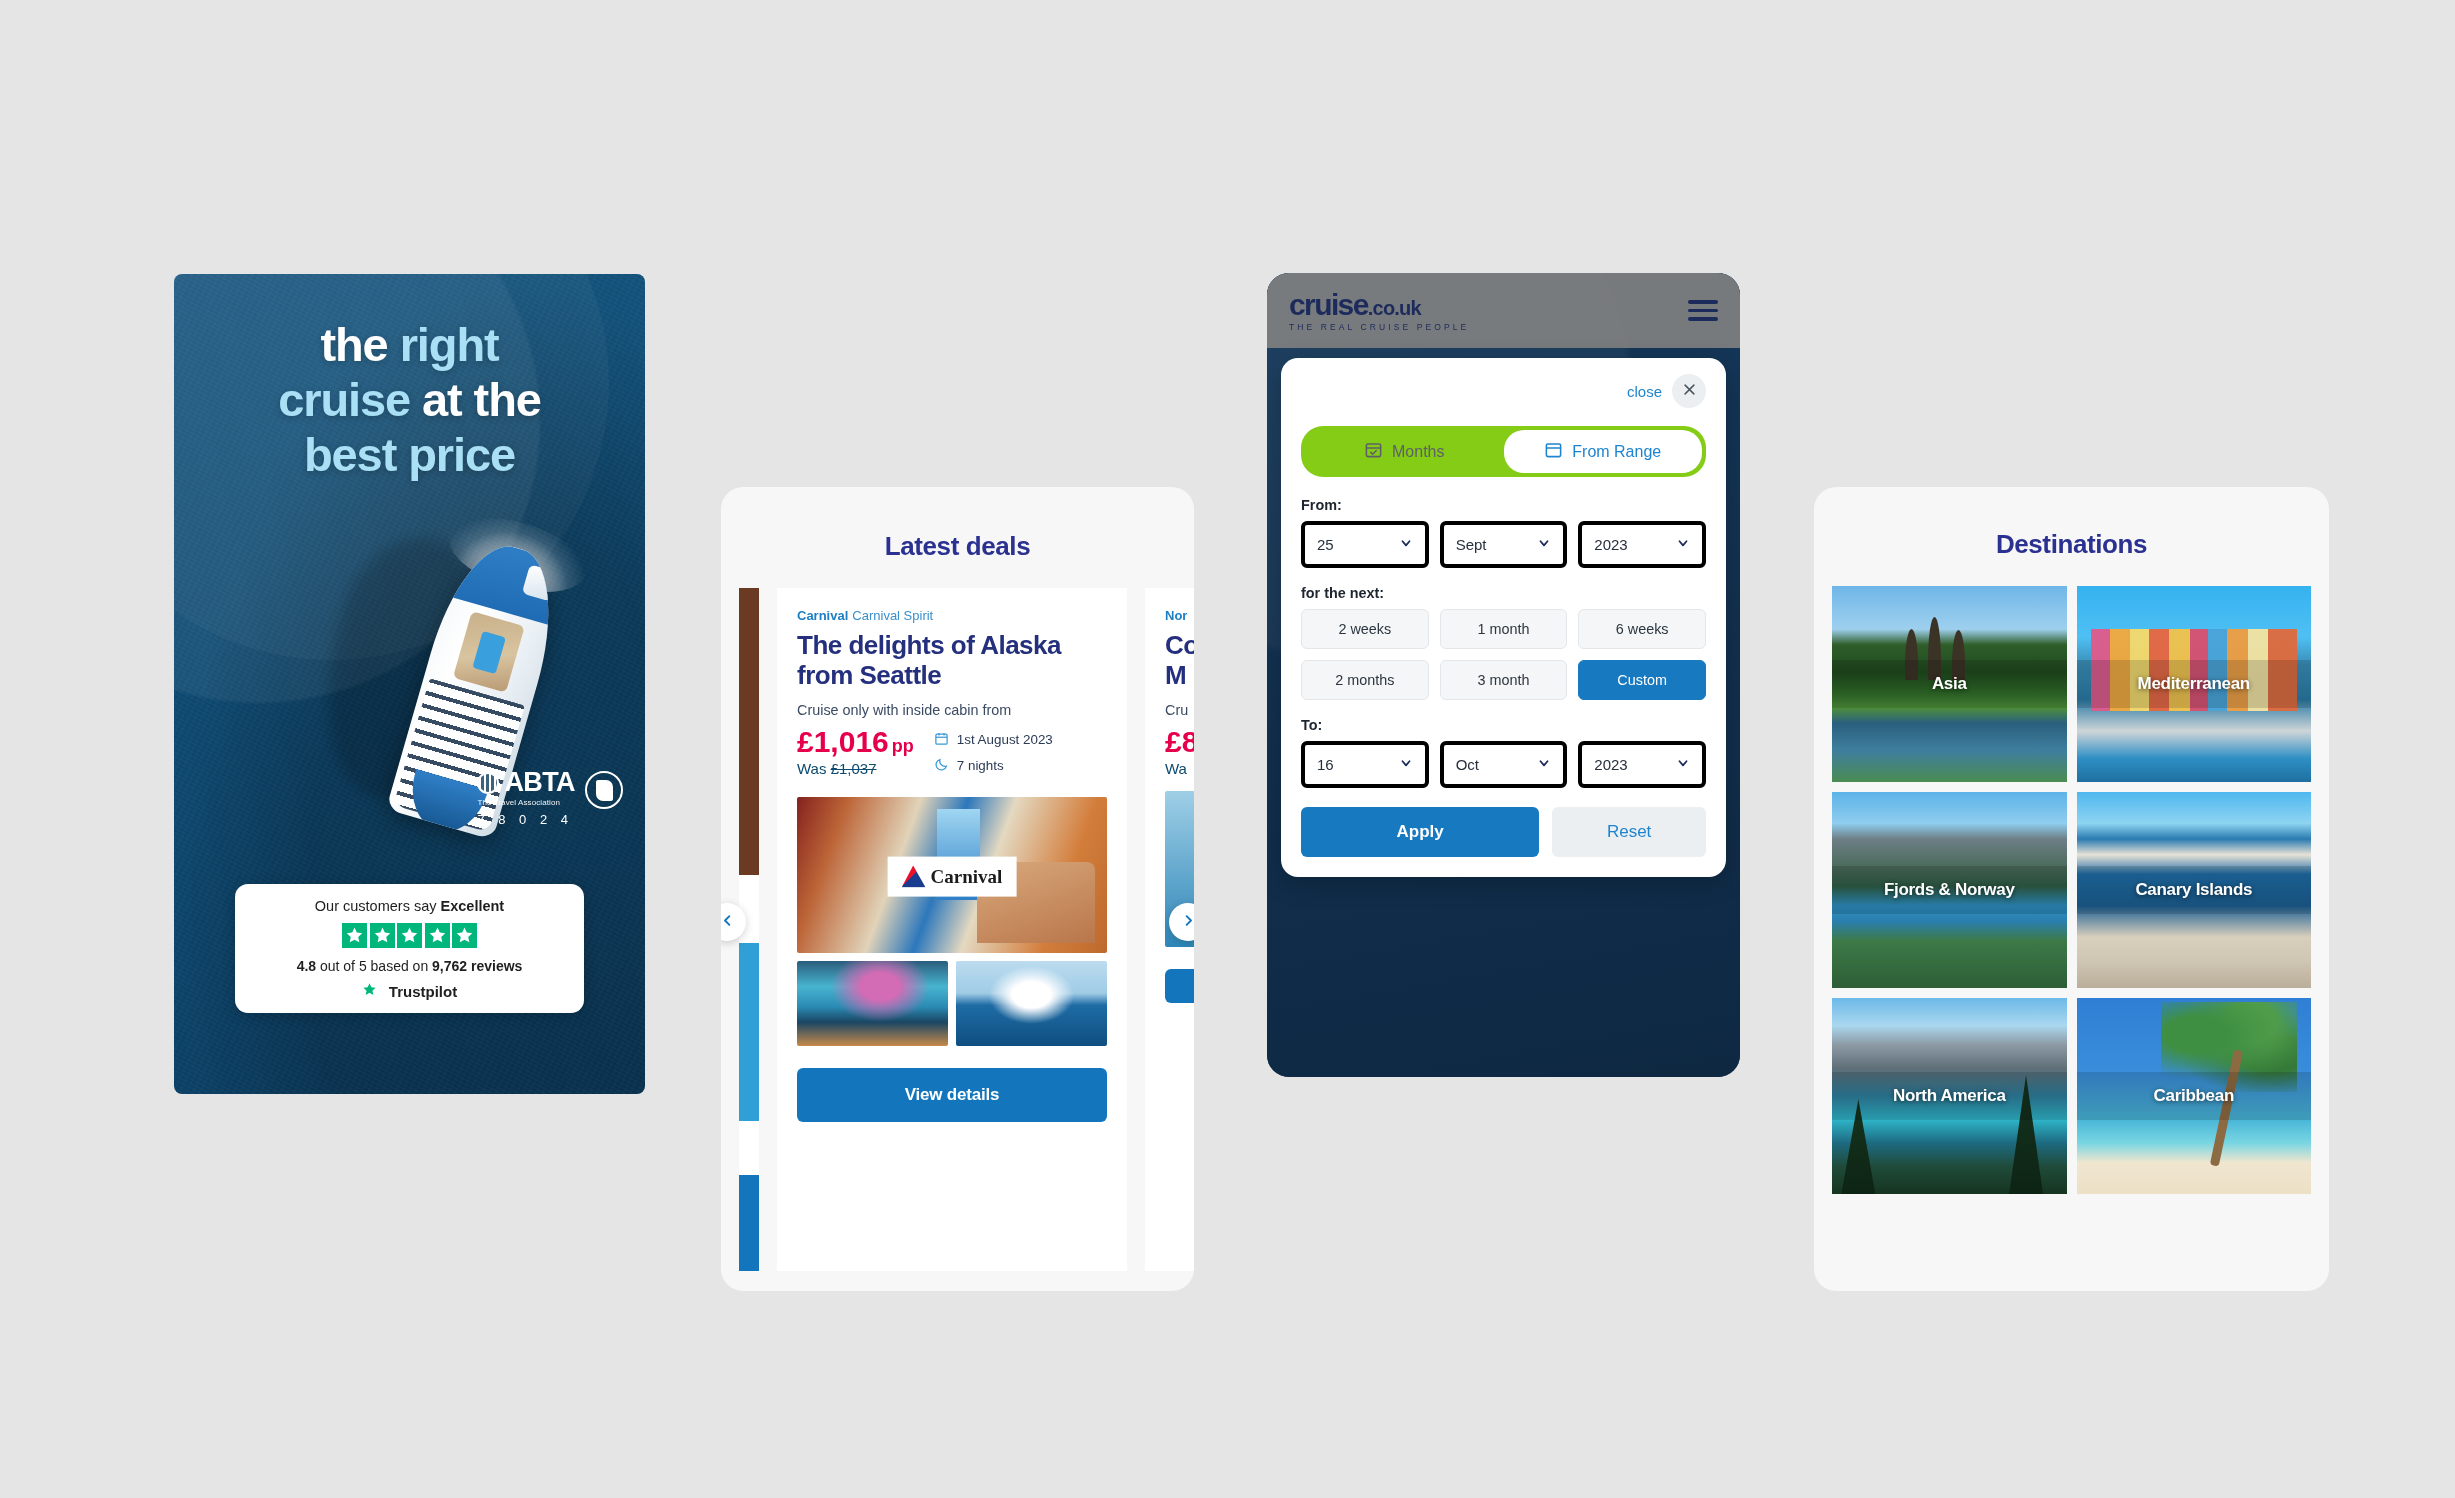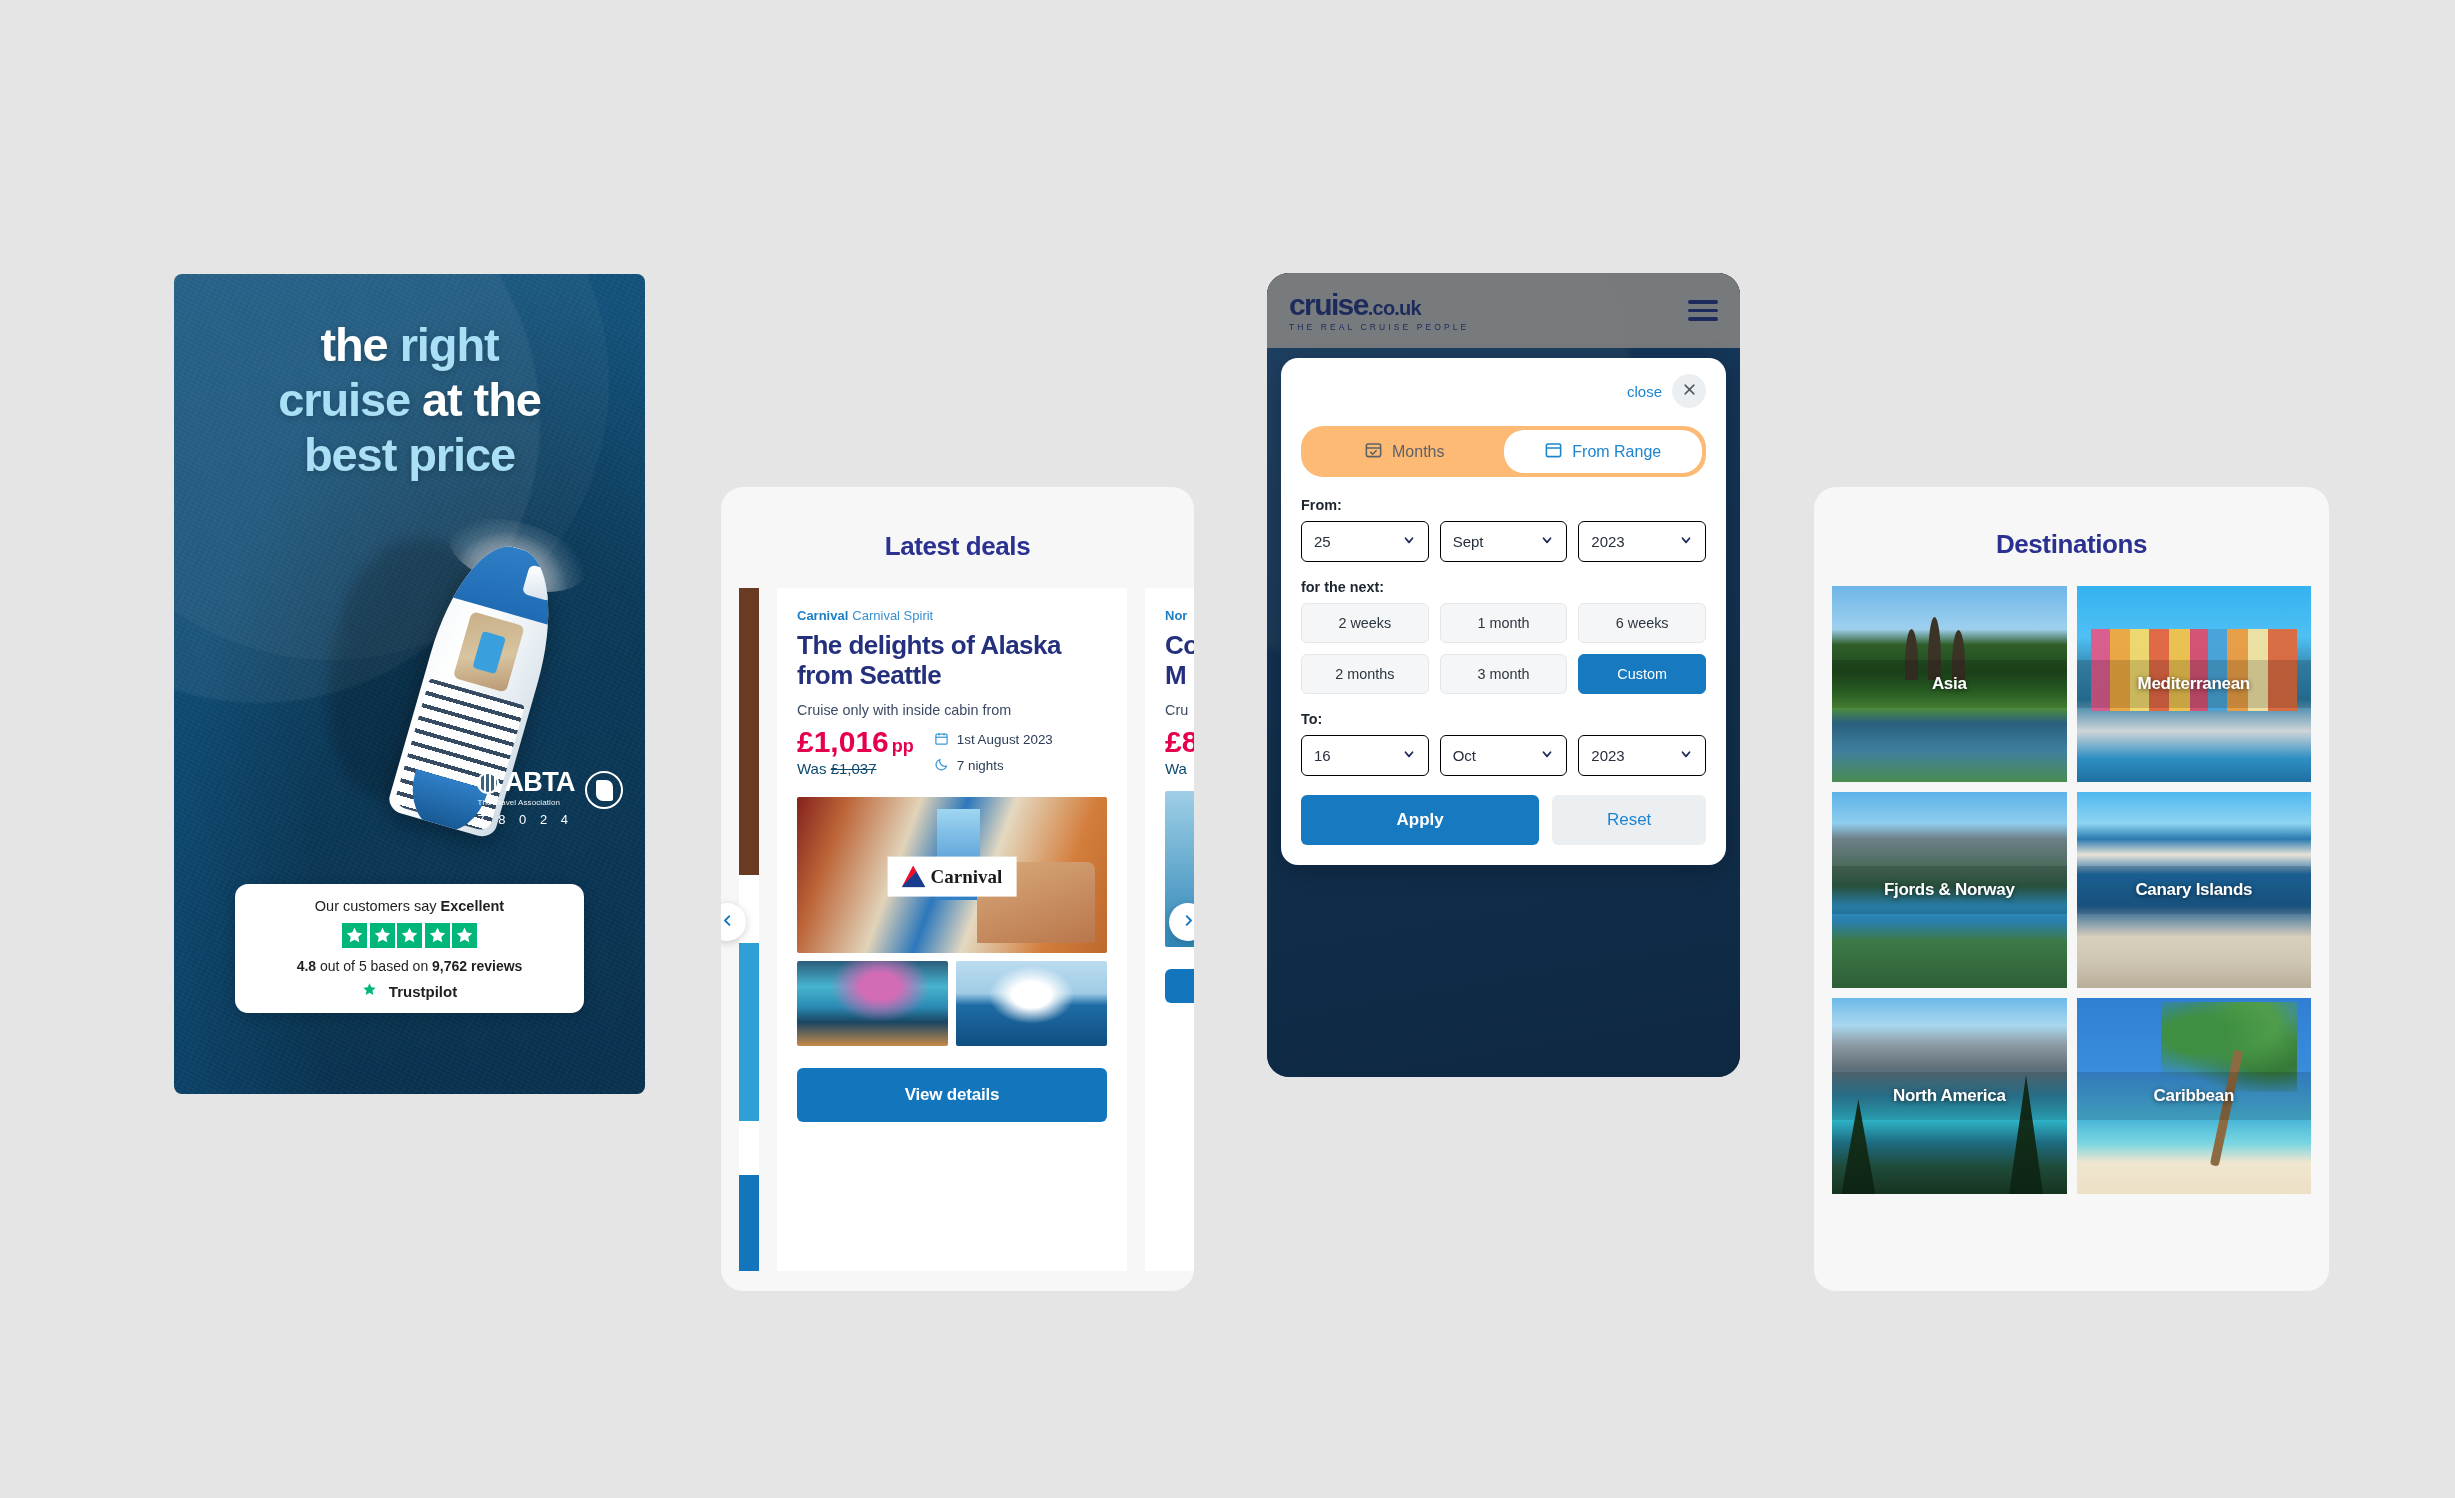--- a/index.html
+++ b/index.html
@@ -298,35 +298,35 @@
   }
   .modal-top { display: flex; align-items: center; justify-content: flex-end; gap: 10px; }
   .close-link { font-size: 15px; color: #1e84cf; cursor: pointer; }
   .close-btn {
     width: 34px; height: 34px; border-radius: 50%;
     background: #eceff1; border: 0; cursor: pointer;
     display: flex; align-items: center; justify-content: center;
   }
   .close-btn svg { width: 15px; height: 15px; }
   .seg {
-    display: flex; background: #fdba74; border-radius: 22px;
+    display: flex; background: #84cc16; border-radius: 22px;
     padding: 4px; margin: 18px 0 20px;
   }
   .seg-item {
     flex: 1; display: flex; align-items: center; justify-content: center;
     gap: 9px; padding: 10px 0; border-radius: 20px;
     font-size: 16px; color: #5d6166; cursor: pointer;
     background: transparent; border: 0; font-family: inherit;
   }
   .seg-item.active { background: #ffffff; color: #1e84cf; }
   .seg-item svg { width: 19px; height: 19px; }
   .fld-label { font-size: 14.4px; font-weight: 700; color: #1d2530; margin-bottom: 8px; }
   .sel-row { display: flex; gap: 11px; margin-bottom: 17px; }
   .sel {
-    flex: 1; background: #ffffff; border: 1px solid #000000;
+    flex: 1; background: #ffffff; border: 4px solid #000000;
     border-radius: 6px; padding: 11px 12px;
     display: flex; align-items: center; justify-content: space-between;
     font-size: 15px; color: #26303d; cursor: pointer;
   }
   .sel svg { width: 14px; height: 14px; flex: 0 0 auto; }
   .chip-grid { display: grid; grid-template-columns: repeat(3,1fr); gap: 11px; margin-bottom: 17px; }
   .chip {
     background: #f5f6f7; border: 1px solid #e4e7ea; border-radius: 6px;
     padding: 11px 0; font-size: 14.4px; color: #2c3640;
     font-family: inherit; cursor: pointer; text-align: center;

